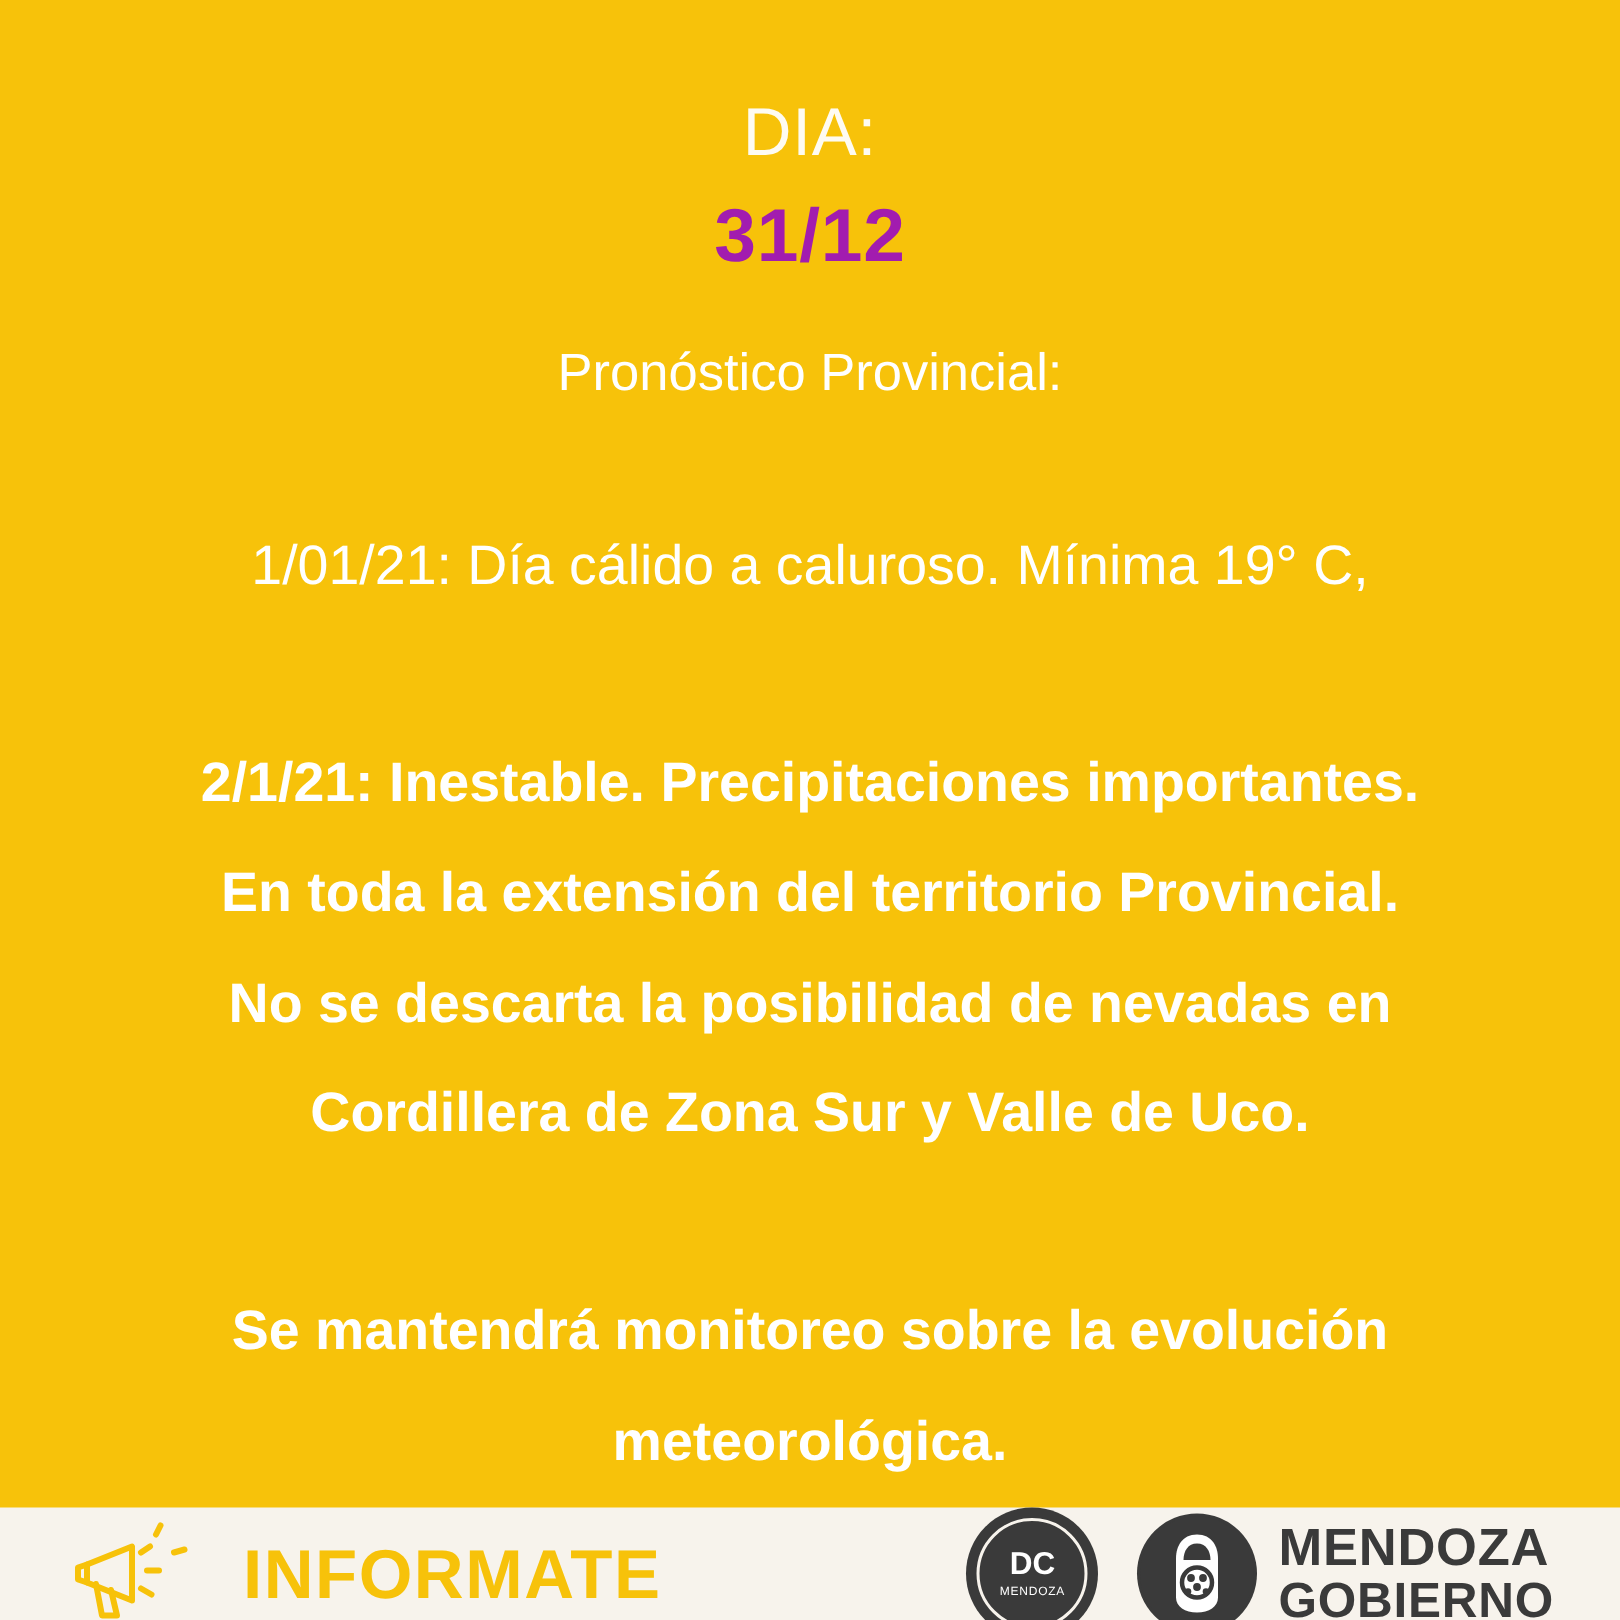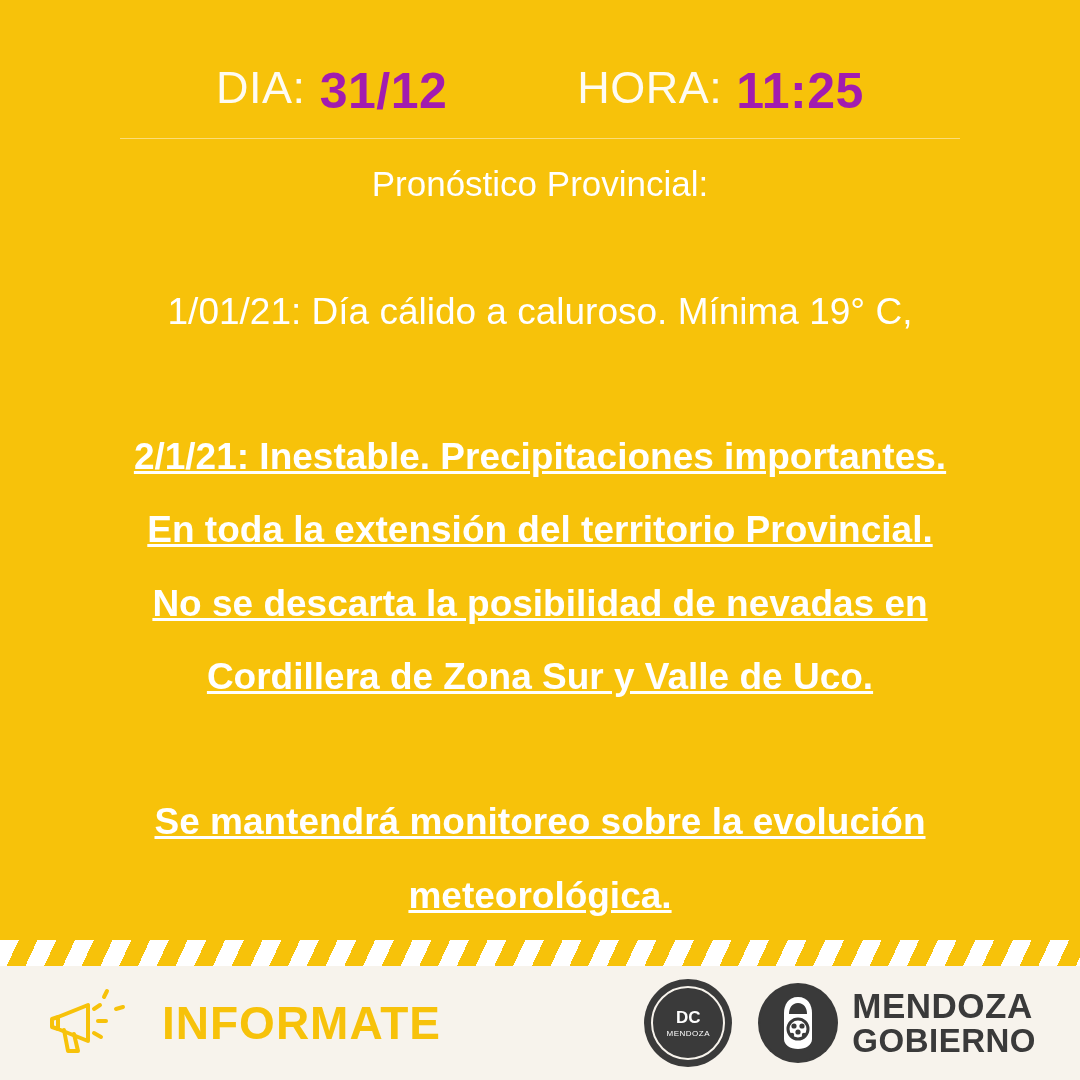--- a/index.html
+++ b/index.html
@@ -25,22 +25,23 @@
   
   .header {
     padding-top: 62px;
     display: flex;
     justify-content: center;
     align-items: baseline;
     gap: 130px;
   }
   .header-group {
     display: flex;
-    align-items: flex-start;
+    align-items: center;
     gap: 14px;
+    flex-direction: column;
   }
   .header-label {
     color: #FFFFFF;
     font-size: 45px;
     font-weight: 300;
     letter-spacing: 0.5px;
     opacity: 0.95;
   }
   .header-value {
     color: #a21caf;
@@ -70,21 +71,20 @@
   }
   .para {
     font-size: 37px;
     font-weight: 400;
     line-height: 1.55;
     margin: 16px;
     padding: 0 10px;
   }
   .para.bold {
     font-weight: bold;
-    text-decoration: underline;
   }
   .spacer-md { height: 52px; }
   .spacer-lg { height: 56px; }
 
   
   .stripes {
     height: 42px;
     width: 100%;
     background-color: #F7C20A;
     background-image: repeating-linear-gradient(
@@ -142,21 +142,21 @@
     height: 70px;
     border-radius: 50%;
     border: 2px solid #F7F3EC;
     display: flex;
     flex-direction: column;
     align-items: center;
     justify-content: center;
     color: #FFFFFF;
   }
   .dc-main {
-    font-size: 17px;
+    font-size: 21px;
     font-weight: bold;
     line-height: 1;
   }
   .dc-sub {
     font-size: 8px;
     letter-spacing: 0.5px;
     margin-top: 3px;
   }
   .gov-group {
     display: flex;
@@ -192,24 +192,20 @@
 </style>
 </head>
 <body>
 
 <div class="poster">
 
   <div class="header">
     <div class="header-group">
       <span class="header-label">DIA:</span>
       <span class="header-value">31/12</span>
-    </div>
-    <div class="header-group">
-      <span class="header-label">HORA:</span>
-      <span class="header-value">11:25</span>
     </div>
   </div>
   <div class="header-rule"></div>
 
   <div class="body">
     <p class="lead">Pronóstico Provincial:</p>
 
     <div class="spacer-md"></div>
 
     <p class="para">1/01/21: Día cálido a caluroso. Mínima 19° C,</p>

